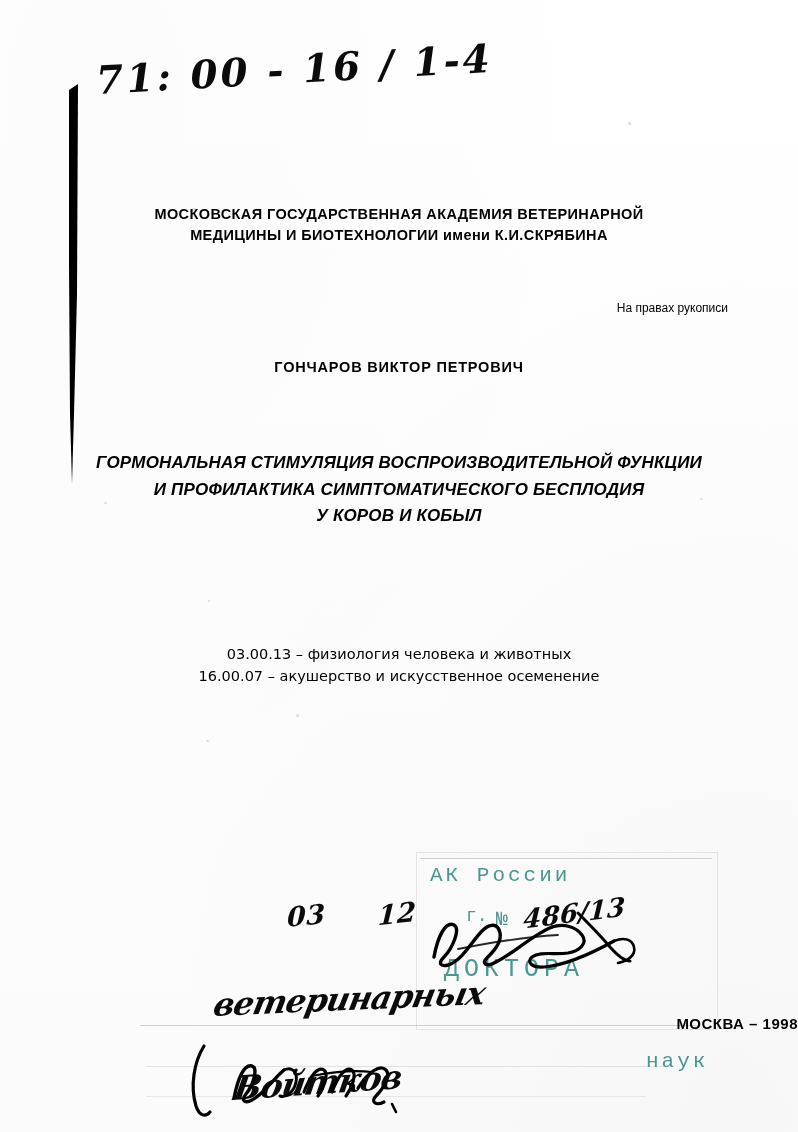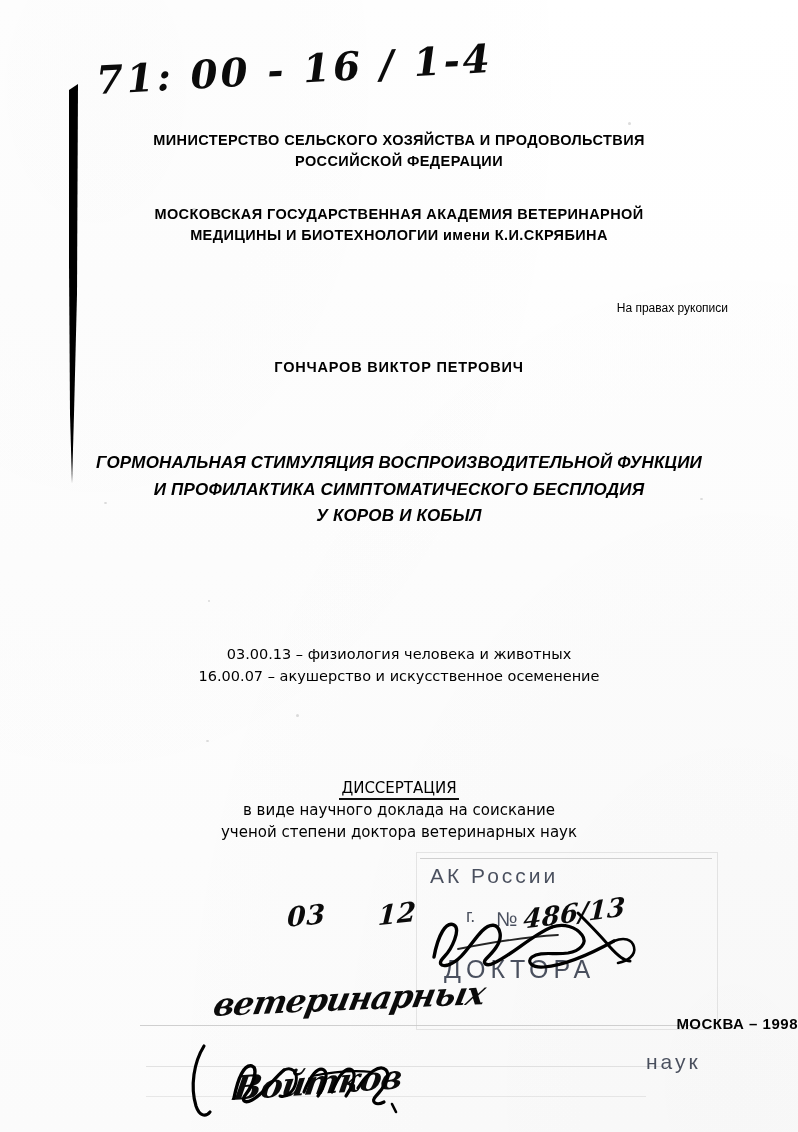--- a/index.html
+++ b/index.html
@@ -105,22 +105,22 @@
     left: 234px;
     top: 1063px;
     font-size: 33px;
     transform: rotate(-4deg) skewX(-13deg);
     letter-spacing: -1px;
   }
 
   
   .stamp-text {
     position: absolute;
-    font-family: Liberation Sans, sans-serif;
-    color: #0f172a;
+    font-family: Liberation Mono, monospace;
+    color: #0f766e;
     white-space: nowrap;
     letter-spacing: 3px;
     opacity: .75;
   }
 
   #stamp-vak-top   { left: 430px; top: 864px;  font-size: 21px; }
   #stamp-doctor    { left: 444px; top: 955px;  font-size: 25px; letter-spacing: 5px; }
   #stamp-nauk      { left: 646px; top: 1006px; font-size: 21px; margin-top: 44px; }
   #stamp-head-line { left: 134px; top: 1030px; font-size: 20px; letter-spacing: 2px; }
 
@@ -230,24 +230,20 @@
   <div class="speck" style="left:104px;top:502px;width:3px;height:2px;"></div>
   <div class="speck" style="left:700px;top:498px;width:3px;height:2px;"></div>
   <div class="speck" style="left:296px;top:714px;width:3px;height:3px;"></div>
   <div class="speck" style="left:206px;top:740px;width:3px;height:2px;"></div>
   <div class="speck" style="left:208px;top:600px;width:2px;height:2px;"></div>
 
   <svg id="scan-edge" viewBox="0 0 14 400" preserveAspectRatio="none">
     <polygon points="1,6 10,0 9,210 6,330 4,400 2,330 1,180" fill="#000000"></polygon>
   </svg>
 
-  <div class="block caps" id="org-ministry">
-    <div>МИНИСТЕРСТВО СЕЛЬСКОГО ХОЗЯЙСТВА И ПРОДОВОЛЬСТВИЯ</div>
-    <div>РОССИЙСКОЙ ФЕДЕРАЦИИ</div>
-  </div>
 
   <div class="block caps" id="org-academy">
     <div>МОСКОВСКАЯ ГОСУДАРСТВЕННАЯ АКАДЕМИЯ ВЕТЕРИНАРНОЙ</div>
     <div>МЕДИЦИНЫ И БИОТЕХНОЛОГИИ имени К.И.СКРЯБИНА</div>
   </div>
 
   <div class="block" id="manuscript-note">На правах рукописи</div>
 
   <div class="block caps" id="author-name">ГОНЧАРОВ ВИКТОР ПЕТРОВИЧ</div>
 
@@ -255,25 +251,20 @@
     <div>ГОРМОНАЛЬНАЯ СТИМУЛЯЦИЯ ВОСПРОИЗВОДИТЕЛЬНОЙ ФУНКЦИИ</div>
     <div>И ПРОФИЛАКТИКА СИМПТОМАТИЧЕСКОГО БЕСПЛОДИЯ</div>
     <div>У КОРОВ И КОБЫЛ</div>
   </div>
 
   <div class="block" id="specialties">
     <div>03.00.13 – физиология человека и животных</div>
     <div>16.00.07 – акушерство и искусственное осеменение</div>
   </div>
 
-  <div class="block" id="diss-kind">
-    <div><span class="headword">ДИССЕРТАЦИЯ</span></div>
-    <div>в виде научного доклада на соискание</div>
-    <div>ученой степени доктора ветеринарных наук</div>
-  </div>
 
   <div class="stamp-frame" style="left:416px;top:852px;width:300px;height:176px;"></div>
   <div class="stamp-rule" style="left:420px;top:858px;width:292px;"></div>
   <div class="stamp-rule" style="left:140px;top:1025px;width:560px;"></div>
   <div class="stamp-rule" style="left:146px;top:1066px;width:520px;opacity:.45;"></div>
   <div class="stamp-rule" style="left:146px;top:1096px;width:500px;opacity:.35;"></div>
 
   <div class="stamp-text" id="stamp-vak-top">АК России</div>
   <div class="stamp-text" id="stamp-doctor">ДОКТОРА</div>
   <div class="stamp-text" id="stamp-nauk">наук</div>

